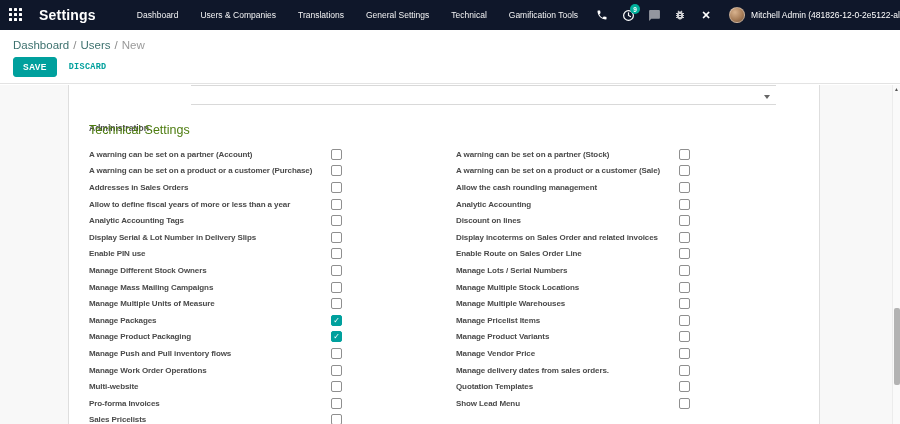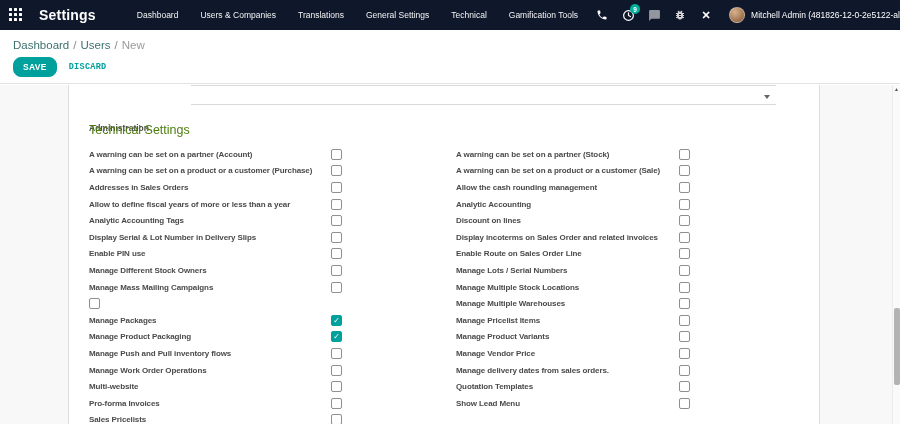--- a/index.html
+++ b/index.html
@@ -34,21 +34,21 @@
   .uname { font-size:8.5px; color:#fff; margin-left:6px; white-space:nowrap; }
 
   
   .control-panel { position:absolute; top:30px; left:0; width:900px; height:54px;
     background:#fff; border-bottom:1px solid #e3e3e3; }
   .breadcrumb { padding:9px 0 0 13px; font-size:11.5px; }
   .breadcrumb a { color:#3d716e; text-decoration:none; cursor:pointer; }
   .breadcrumb .sep { color:#888; margin:0 4px; }
   .breadcrumb .current { color:#9a9a9a; }
   .btns { padding:6px 0 0 13px; display:flex; align-items:center; }
-  .save { background:#00a09d; color:#fff; border:1px solid #00a09d; border-radius:8px;
+  .save { background:#00a09d; color:#fff; border:1px solid #00a09d; border-radius:3px;
     font-size:8.5px; font-weight:bold; padding:4px 9px; cursor:pointer; letter-spacing:.3px;
     font-family:"Liberation Sans", sans-serif; }
   .discard { background:transparent; border:none; color:#00a09d; font-size:8.5px;
     font-weight:bold; margin-left:12px; cursor:pointer; letter-spacing:.3px;
     font-family:Liberation Mono, monospace; }
 
   
   .content { position:absolute; top:85px; left:0; width:900px; height:339px;
     background:#f8f8f8; }
   .sheet { position:absolute; top:0; left:68px; width:752px; height:339px;
@@ -188,20 +188,21 @@
           </div>
           <div class="setting-row">
             <span class="setting-label">Manage Different Stock Owners</span>
             <span class="cb"></span>
           </div>
           <div class="setting-row">
             <span class="setting-label">Manage Mass Mailing Campaigns</span>
             <span class="cb"></span>
           </div>
           <div class="setting-row">
+            <span class="setting-label">Manage Multiple Units of Measure</span>
             <span class="cb"></span>
           </div>
           <div class="setting-row">
             <span class="setting-label">Manage Packages</span>
             <span class="cb checked">✓</span>
           </div>
           <div class="setting-row">
             <span class="setting-label">Manage Product Packaging</span>
             <span class="cb checked">✓</span>
           </div>

